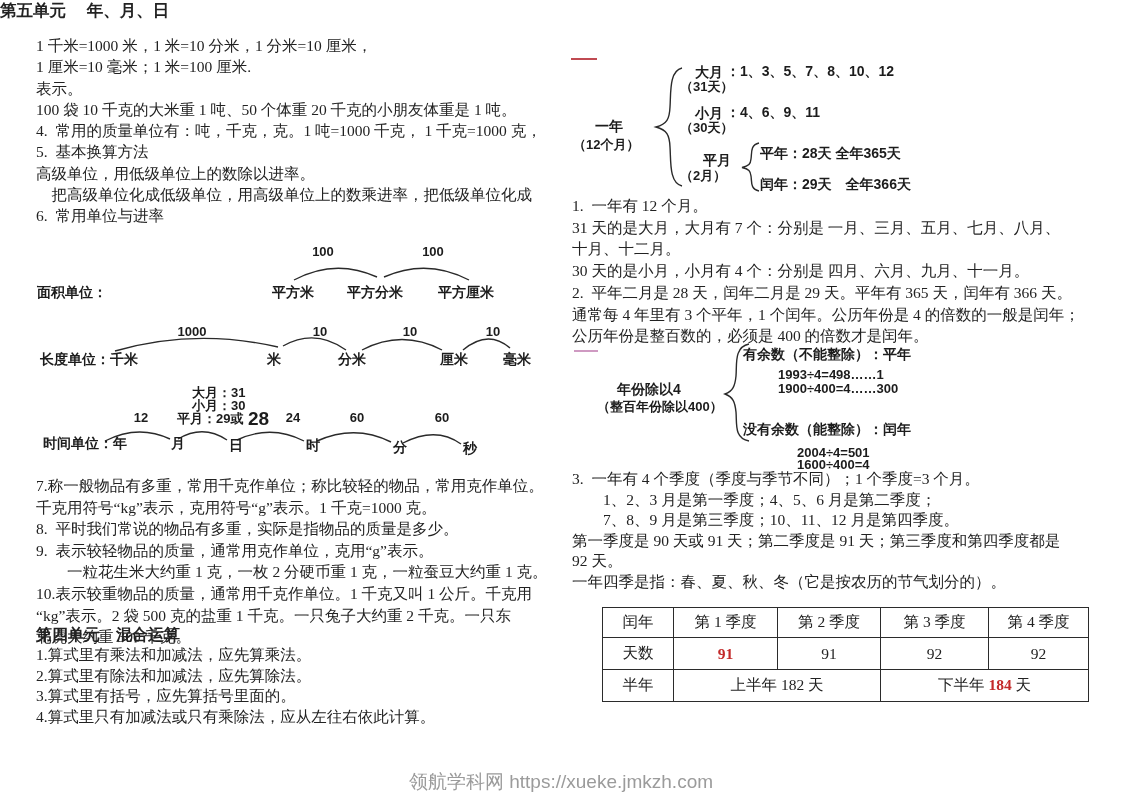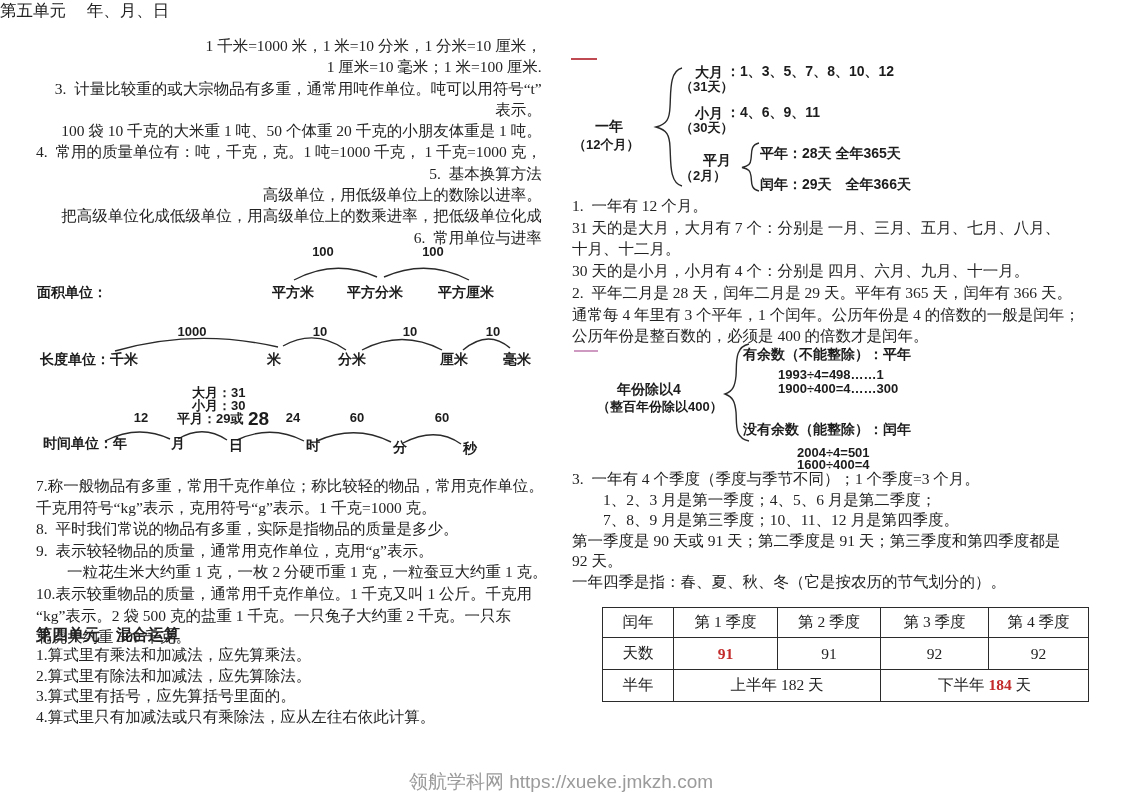--- a/index.html
+++ b/index.html
@@ -4,24 +4,24 @@
 <style>
   html,body{margin:0;padding:0;}
   body{
     width:1122px;height:793px;position:relative;background:#ffffff;
     font-family:"Liberation Serif","DejaVu Serif",serif;color:#222;
     overflow:hidden;
   }
   .block{position:absolute;font-size:15.5px;}
   .line{white-space:pre;}
   .sec-title{font-weight:bold;font-size:16px;}
-  #left-top{left:36px;top:35px;line-height:21.3px;text-align:right;}
+  #left-top{left:36px;top:35px;line-height:21.3px;}
   #left-mid{left:36px;top:475px;line-height:21.6px;}
   #left-sec4{left:36px;top:625px;line-height:20.4px;}
-  #right-title{left:572px;top:31px;font-size:16.5px;font-weight:normal;white-space:pre;}
+  #right-title{left:572px;top:31px;font-size:16.5px;font-weight:bold;white-space:pre;}
   #right-para1{left:572px;top:195px;line-height:21.7px;}
   #right-para2{left:572px;top:469px;line-height:20.6px;}
   .svg-diagram{position:absolute;}
   #units-svg{left:30px;top:240px;}
   #year-svg{left:570px;top:55px;}
   #leap-svg{left:570px;top:338px;}
   svg text{fill:#1c1c1c;font-family:"Liberation Sans","DejaVu Sans",sans-serif;}
   svg .dg{font-size:14px;font-weight:600;}
   svg .dg-s{font-size:13px;font-weight:600;}
   svg .rate{font-size:13px;font-weight:600;}
@@ -40,21 +40,20 @@
     position:absolute;left:0;top:739px;width:1122px;text-align:center;
     font-family:"Liberation Sans","DejaVu Sans",sans-serif;font-size:19px;margin-top:30px;
   }
 </style>
 </head>
 <body>
 
 <div class="block" id="left-top">
   <div class="line">1 千米=1000 米，1 米=10 分米，1 分米=10 厘米，</div>
   <div class="line">1 厘米=10 毫米；1 米=100 厘米.</div>
-  <div class="line">3.  计量比较重的或大宗物品有多重，通常用吨作单位。吨可以用符号“t”</div>
   <div class="line">表示。</div>
   <div class="line">100 袋 10 千克的大米重 1 吨、50 个体重 20 千克的小朋友体重是 1 吨。</div>
   <div class="line">4.  常用的质量单位有：吨，千克，克。1 吨=1000 千克， 1 千克=1000 克，</div>
   <div class="line">5.  基本换算方法</div>
   <div class="line">高级单位，用低级单位上的数除以进率。</div>
   <div class="line">　把高级单位化成低级单位，用高级单位上的数乘进率，把低级单位化成</div>
   <div class="line">6.  常用单位与进率</div>
 </div>
 
 <svg class="svg-diagram" id="units-svg" width="530" height="220" viewBox="0 0 530 220">

